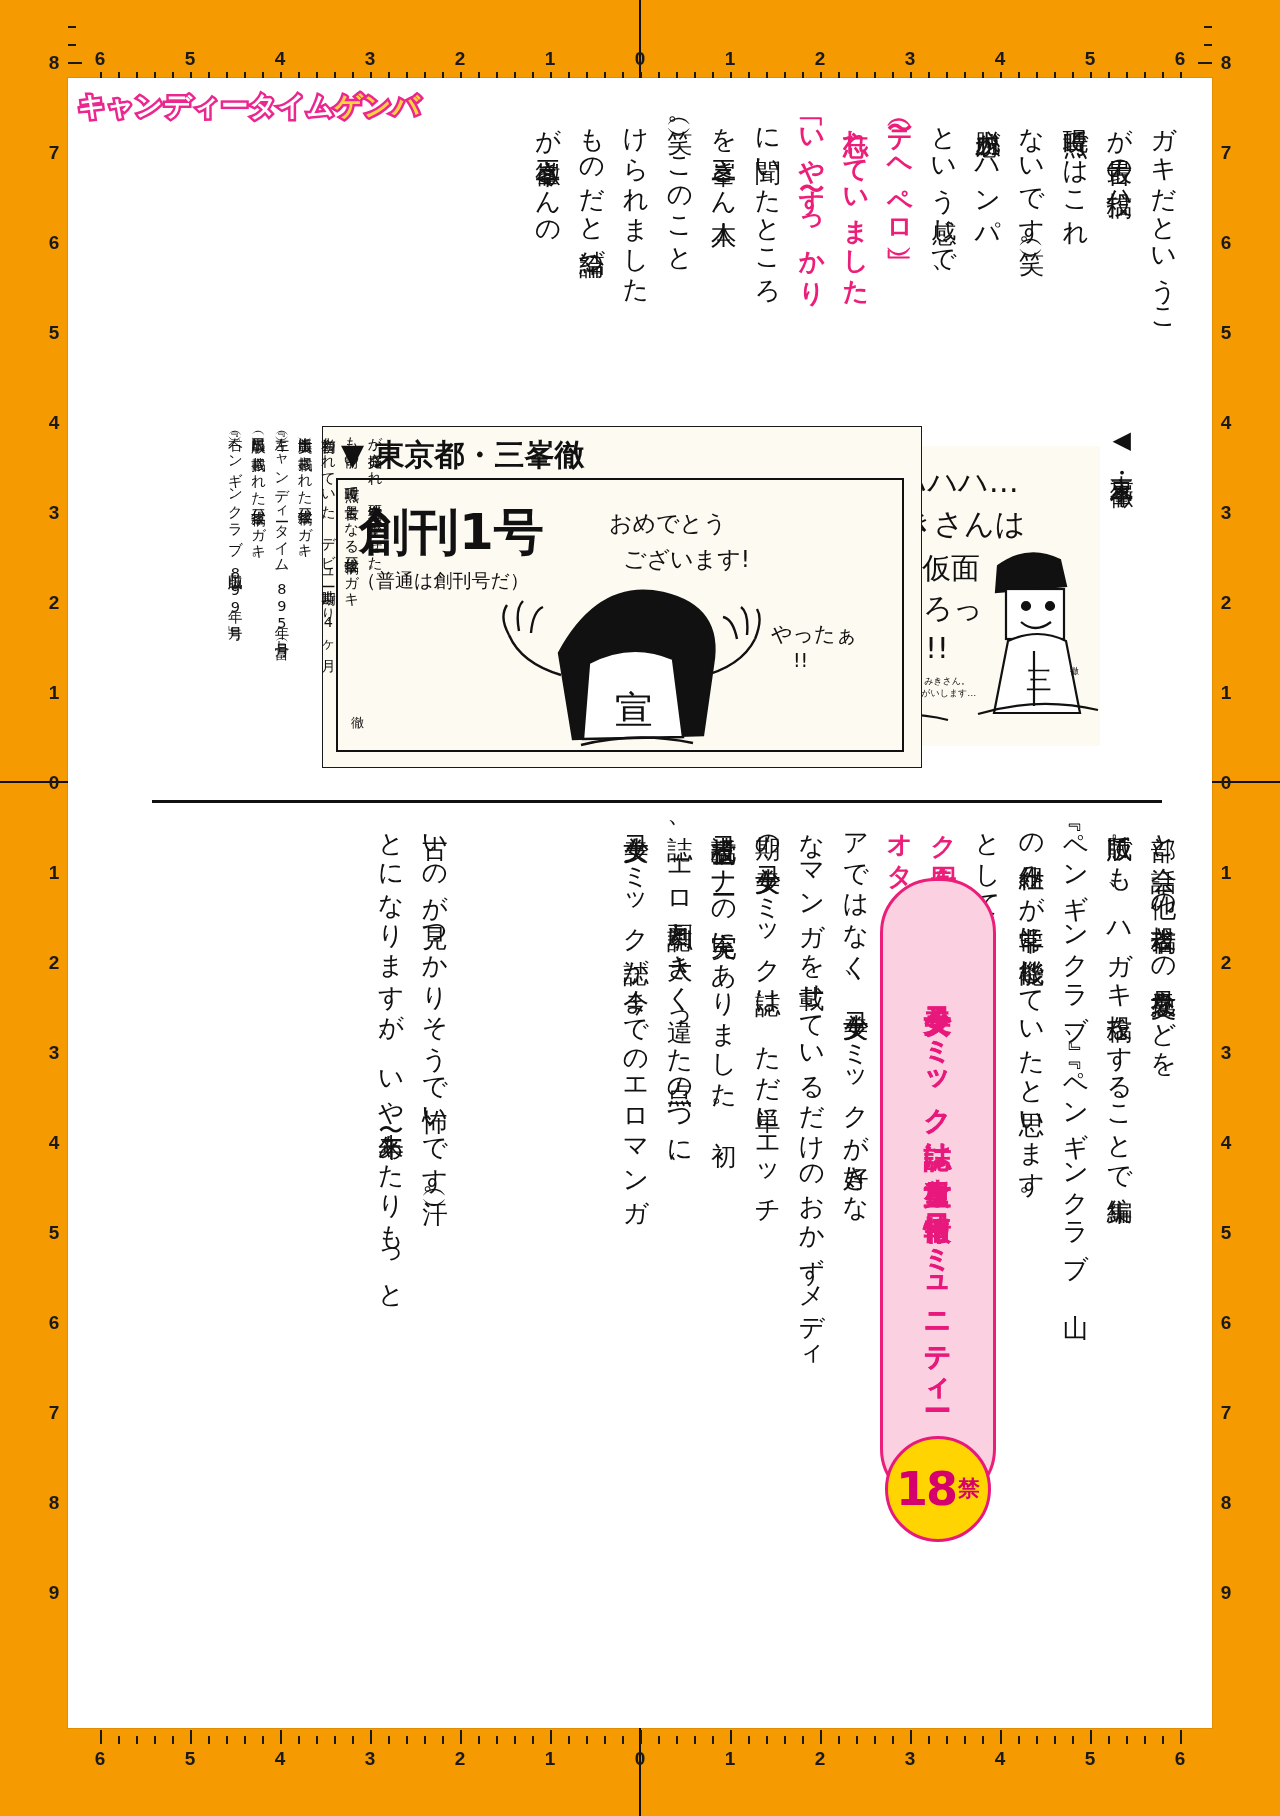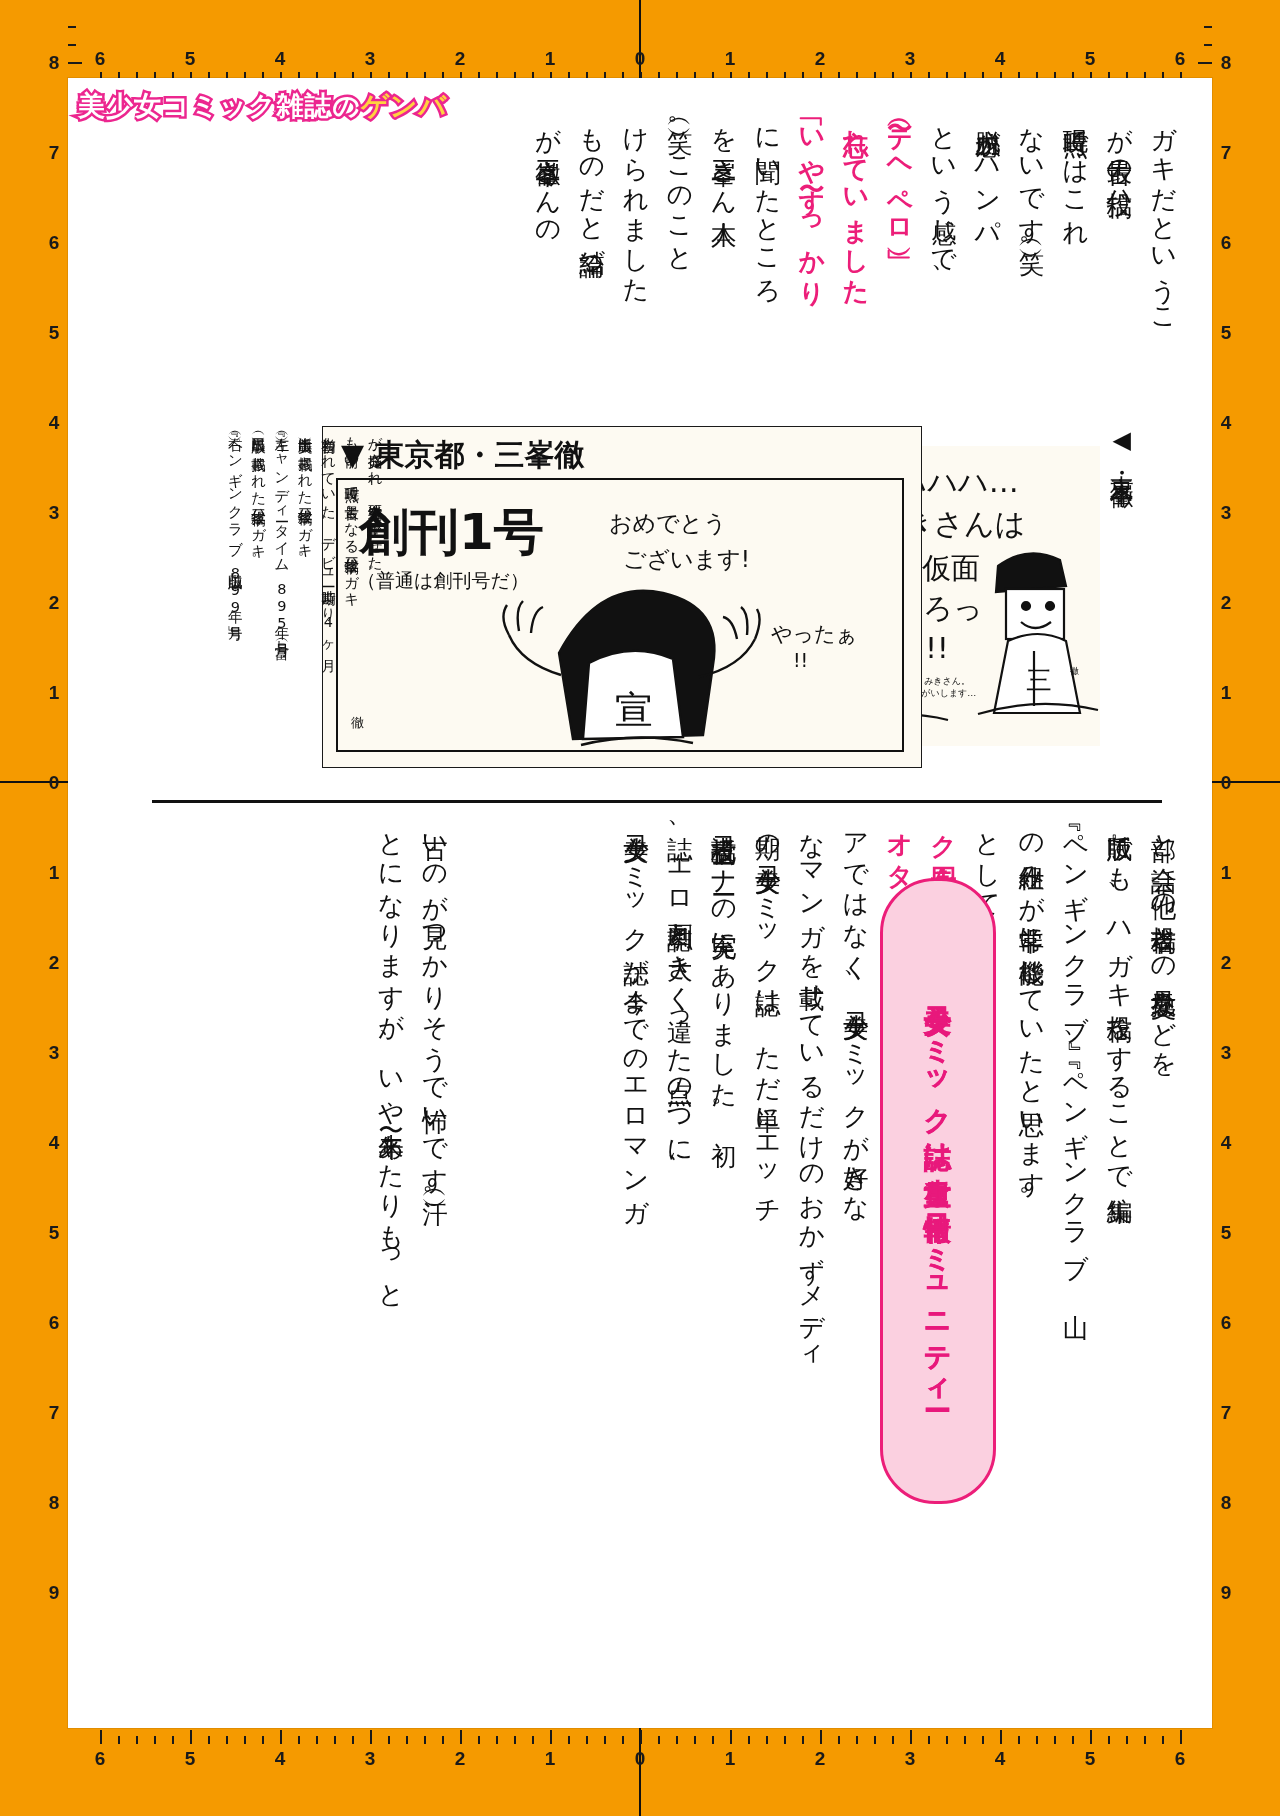--- a/index.html
+++ b/index.html
@@ -627,20 +627,24 @@
         <div class="vt col">の仕組みが非常に機能していたと思います。</div>
         <div class="vt col">『ペンギンクラブ』、『ペンギンクラブ 山</div>
         <div class="vt col">賊版』でも、ハガキ投稿をすることで編集</div>
         <div class="vt col">部と会話、他の投稿者との意見交換などを</div>
       </div>
 
       <div class="pill">
         <div class="vt">美少女コミック誌は貴重な情報コミュニティー</div>
       </div>
 
+      <div class="seal">
+        <span class="n">18</span>
+        <span class="k">禁</span>
+      </div>
     </div>
 
   </div>
 </div>
 
 <div class="banner">
-  <span>美少女コミック雑誌の</span><span class="pink">ゲンバ</span>
+  <span>キャンディータイム</span><span class="pink">ゲンバ</span>
 </div>
 
 </body></html>

